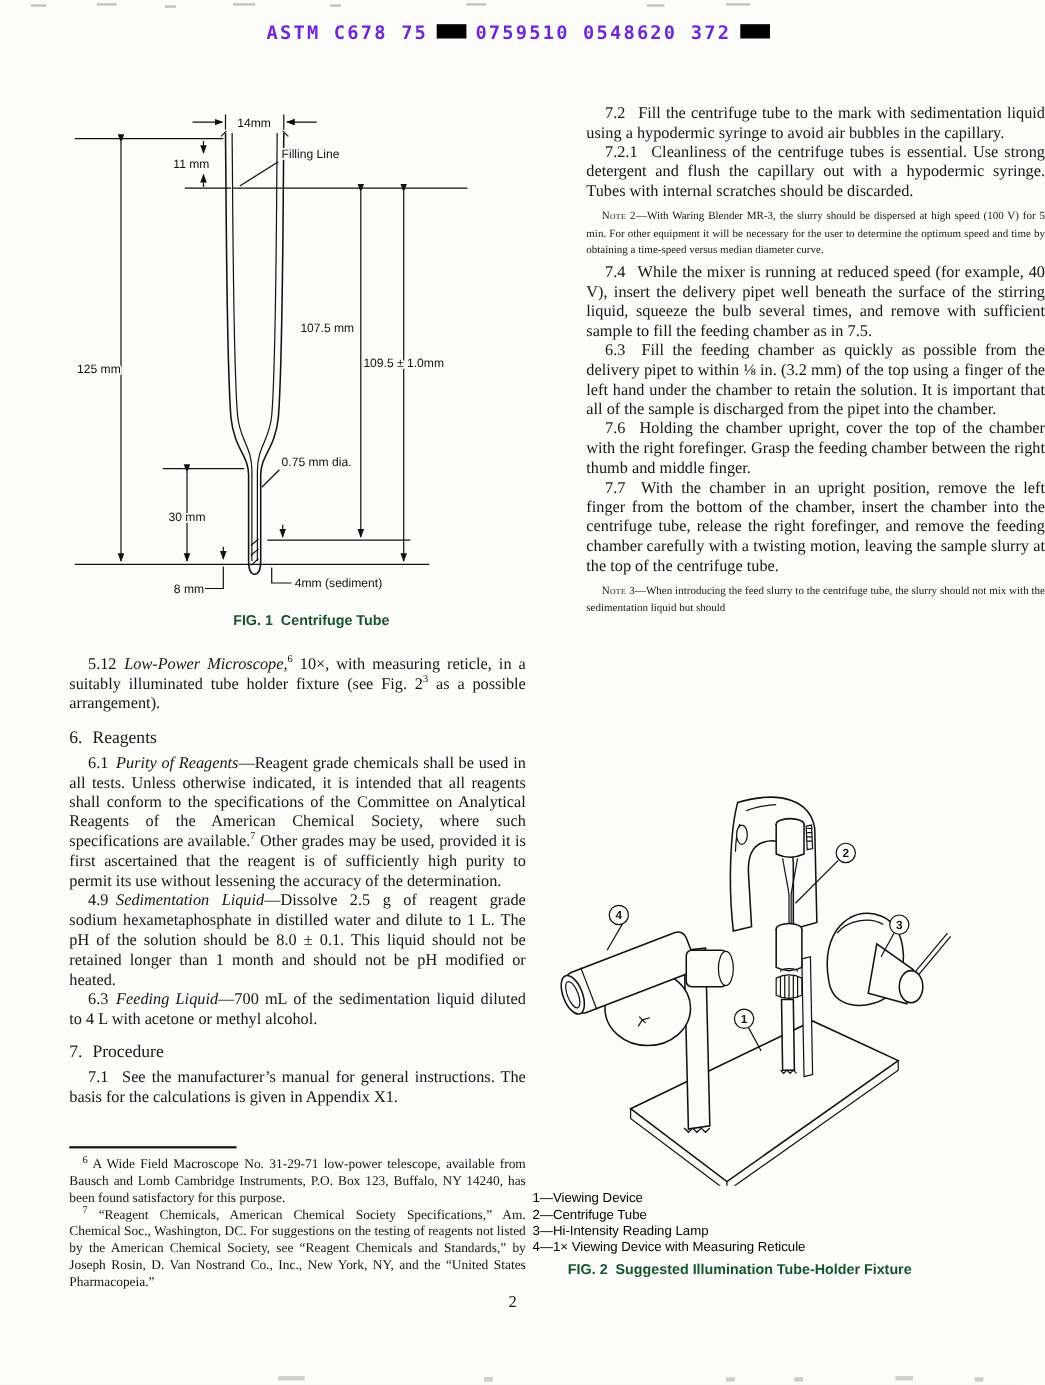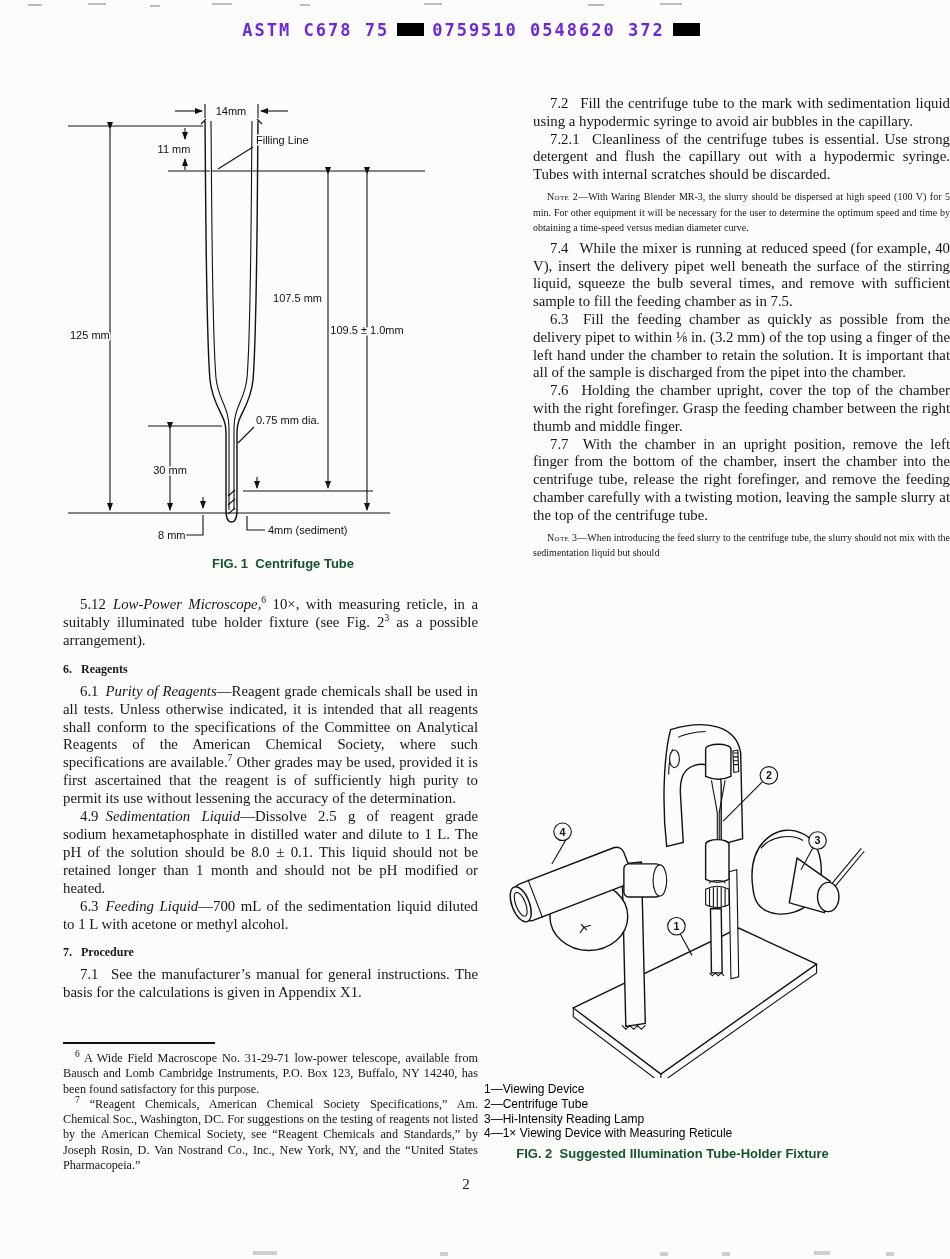--- a/index.html
+++ b/index.html
@@ -21,21 +21,21 @@
   .doc-code-line { position:absolute; top:58px; left:0; width:100%; text-align:center; }
   .doc-code-line .inner { display:inline-flex; align-items:center; gap:7px; }
   .doc-code { font-family:"Liberation Sans", sans-serif; font-weight:bold; font-size:16.5px; color:#000; letter-spacing:.5px; }
   
   .col-left-text { position:absolute; left:63px; top:596px; width:415px; }
   .col-right-text { position:absolute; left:485px; top:95px; width:417px;margin-left:48px; }
   p.body-p { margin:0; font-size:14.8px; line-height:17.9px; text-align:justify; text-indent:17px; }
   .col-right-text p.body-p { line-height:17.8px; }
   .pnum { margin-right:7px; }
   sup { font-size:9.5px; line-height:0; }
-  h3.sec-h { margin:12px 0 6px 0; font-size:12px; font-weight:bold; }
+  h3.sec-h { margin:12px 0 6px 0; font-size:16px; font-weight:normal; }
   h3.sec-h .sec-title { margin-left:9px; }
   p.note { margin:5px 0 4px 0; font-size:10px; line-height:15.6px; text-align:justify; text-indent:14px; }
   .note-label { font-variant:small-caps; letter-spacing:.3px; }
   
   .footnotes { position:absolute; left:63px; top:1042px; width:415px; }
   .fn-rule { width:152px; height:2px; background:#111; margin-bottom:7px; }
   p.fn { margin:0; font-size:12.2px; line-height:15.3px; text-align:justify; text-indent:12px; }
   
   .fig1 { position:absolute; left:60px; top:96px; }
   .fig-caption {
@@ -144,21 +144,21 @@
 
   <div class="col-left-text">
     <p class="body-p"><span class="pnum">5.12</span><i>Low-Power Microscope,</i><sup>6</sup><span> 10×, with measuring reticle, in a suitably illuminated tube holder fixture (see Fig. 2</span><sup>3</sup><span> as a possible arrangement).</span></p>
 
     <h3 class="sec-h"><span>6.</span><span class="sec-title">Reagents</span></h3>
 
     <p class="body-p"><span class="pnum">6.1</span><i>Purity of Reagents</i><span>—Reagent grade chemicals shall be used in all tests. Unless otherwise indicated, it is intended that all reagents shall conform to the specifications of the Committee on Analytical Reagents of the American Chemical Society, where such specifications are available.</span><sup>7</sup><span> Other grades may be used, provided it is first ascertained that the reagent is of sufficiently high purity to permit its use without lessening the accuracy of the determination.</span></p>
 
     <p class="body-p"><span class="pnum">4.9</span><i>Sedimentation Liquid</i><span>—Dissolve 2.5 g of reagent grade sodium hexametaphosphate in distilled water and dilute to 1 L. The pH of the solution should be 8.0 ± 0.1. This liquid should not be retained longer than 1 month and should not be pH modified or heated.</span></p>
 
-    <p class="body-p"><span class="pnum">6.3</span><i>Feeding Liquid</i><span>—700 mL of the sedimentation liquid diluted to 1 L with acetone or methyl alcohol.</span></p>
+    <p class="body-p"><span class="pnum">6.3</span><i>Feeding Liquid</i><span>—700 mL of the sedimentation liquid diluted to 4 L with acetone or methyl alcohol.</span></p>
 
     <h3 class="sec-h"><span>7.</span><span class="sec-title">Procedure</span></h3>
 
     <p class="body-p"><span class="pnum">7.1</span><span> See the manufacturer’s manual for general instructions. The basis for the calculations is given in Appendix X1.</span></p>
   </div>
 
   <div class="footnotes">
     <div class="fn-rule"></div>
     <p class="fn"><sup>6</sup><span> A Wide Field Macroscope No. 31-29-71 low-power telescope, available from Bausch and Lomb Cambridge Instruments, P.O. Box 123, Buffalo, NY 14240, has been found satisfactory for this purpose.</span></p>
     <p class="fn"><sup>7</sup><span> “Reagent Chemicals, American Chemical Society Specifications,” Am. Chemical Soc., Washington, DC. For suggestions on the testing of reagents not listed by the American Chemical Society, see “Reagent Chemicals and Standards,” by Joseph Rosin, D. Van Nostrand Co., Inc., New York, NY, and the “United States Pharmacopeia.”</span></p>

